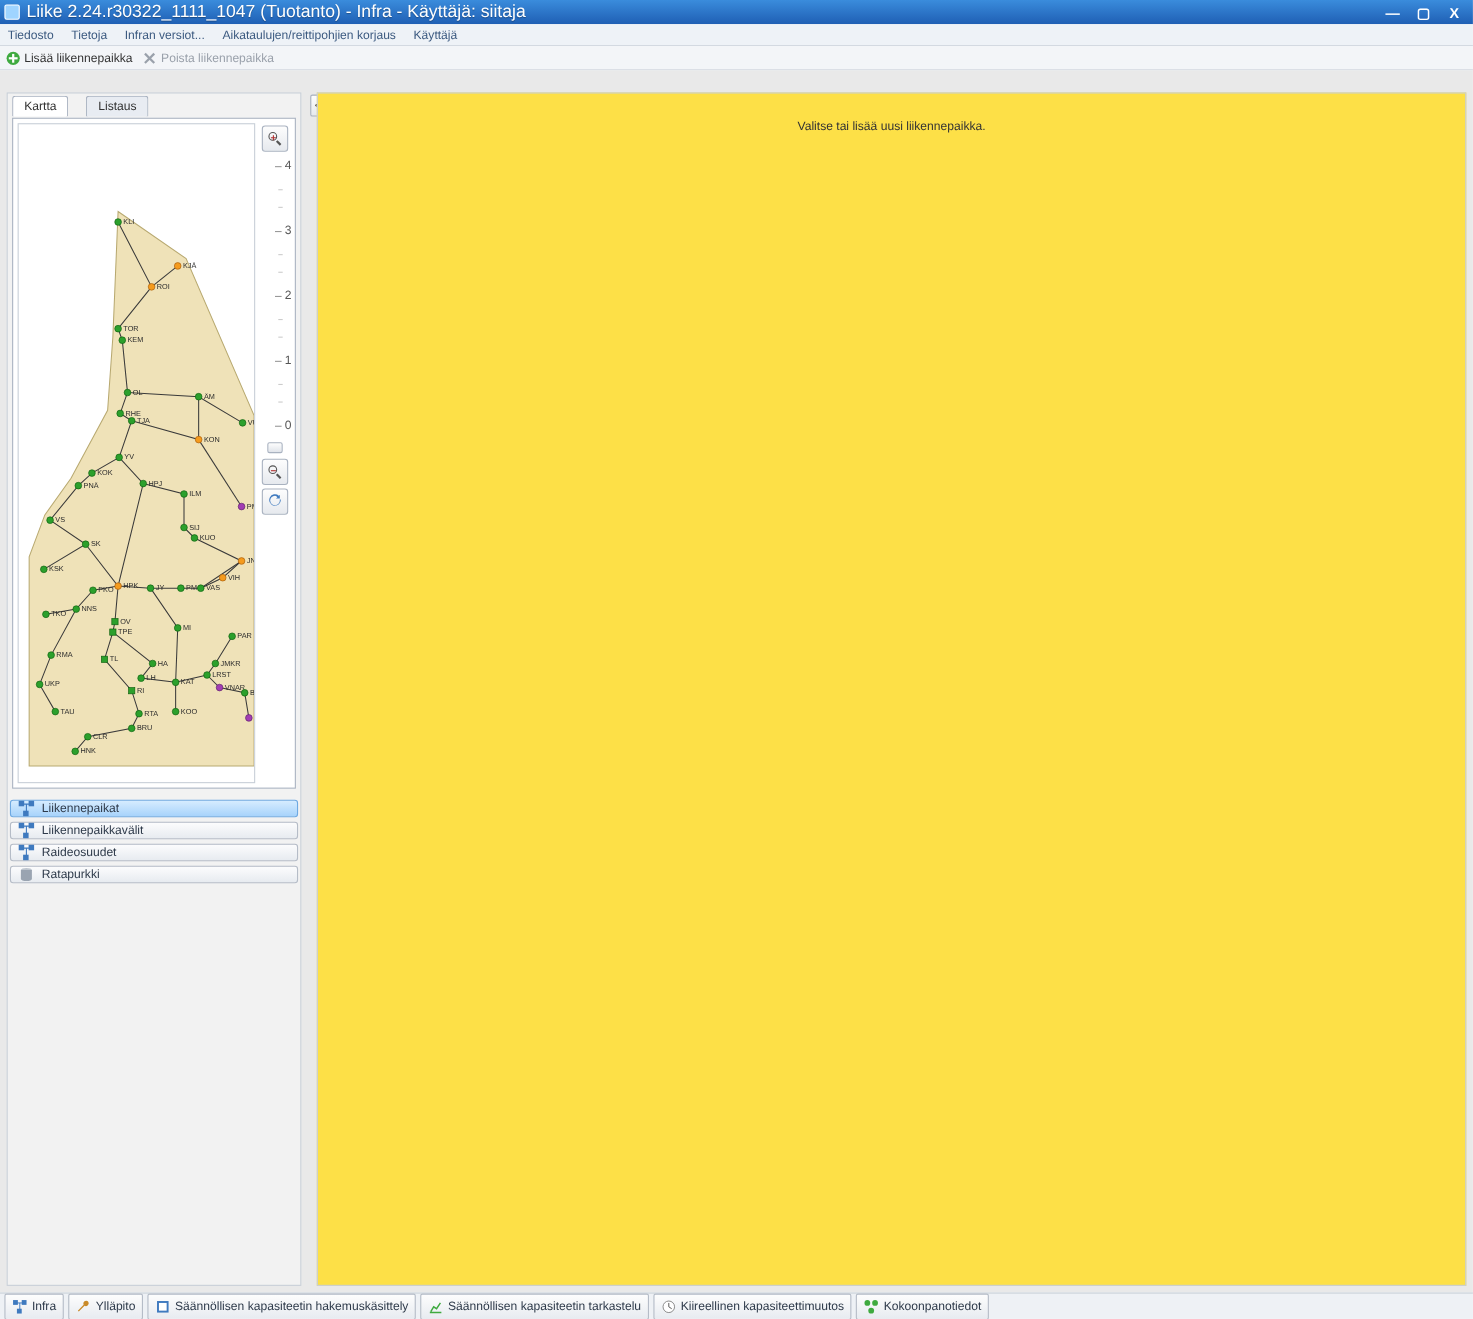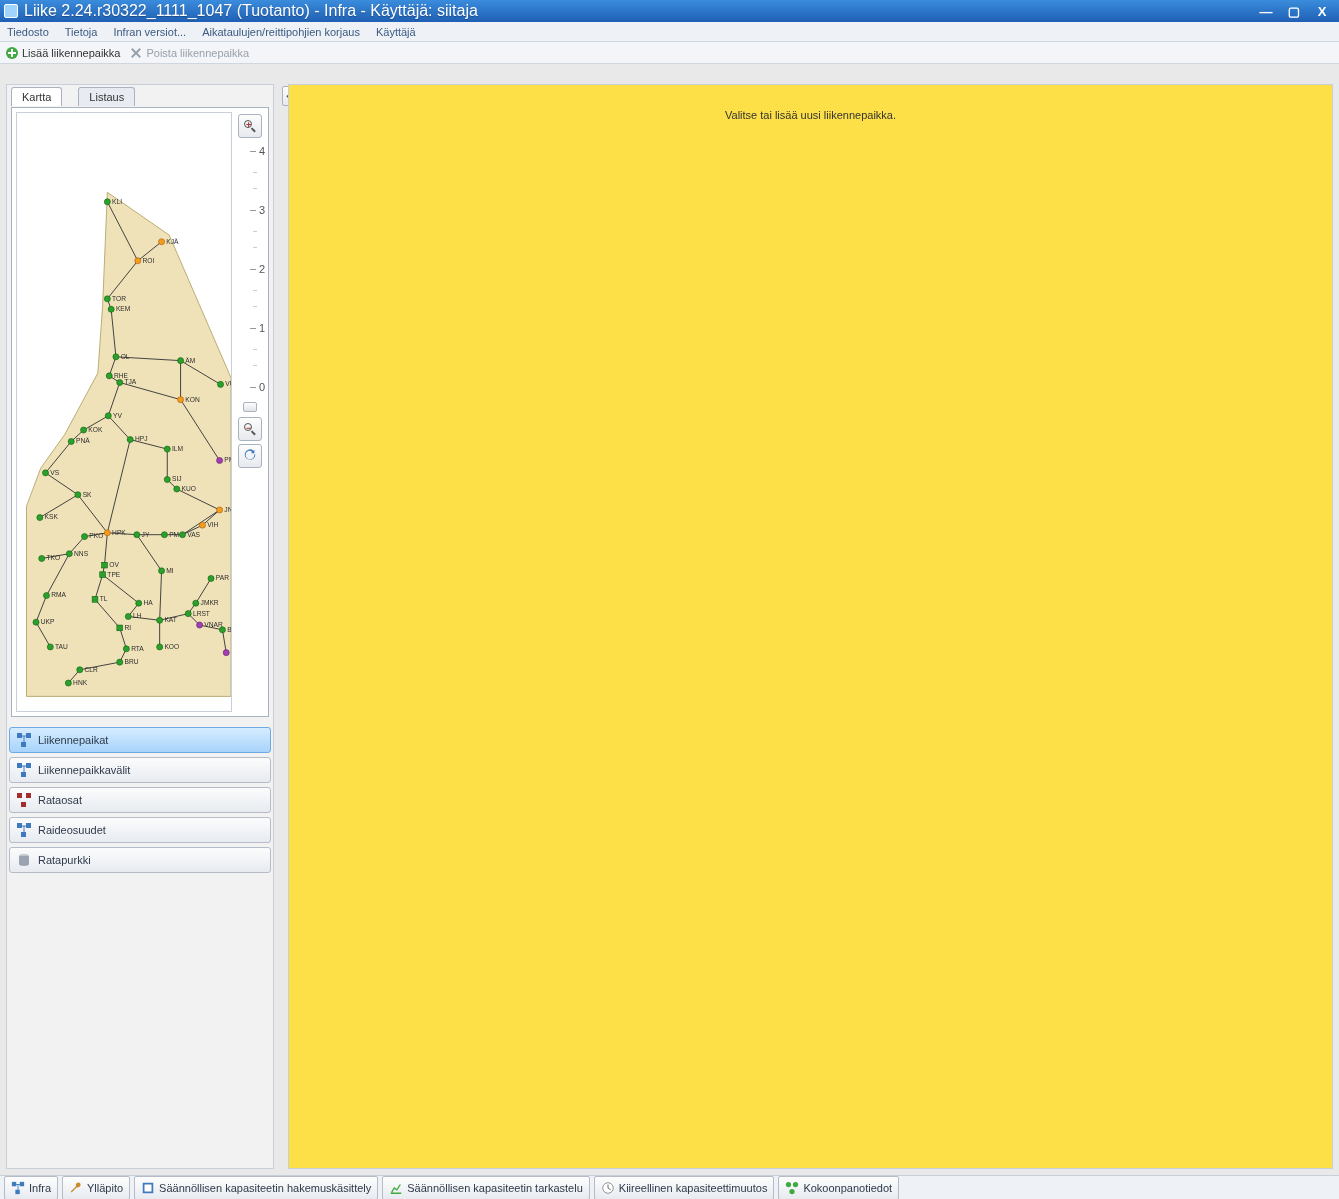--- a/index.html
+++ b/index.html
@@ -39,21 +39,21 @@
 
 .zoom-column { position:absolute; right:4px; top:6px; width:28px; display:flex; flex-direction:column; align-items:center; gap:3px; }
 .zbtn { width:24px; height:24px; background: linear-gradient(#fdfdfd,#e6e9ee); border:1px solid #a9b2c0; border-radius:3px; display:flex; align-items:center; justify-content:center; cursor:default; }
 .tick-track { width:18px; display:flex; flex-direction:column; gap:15px; margin:4px 0; align-items:center; position:relative; }
 .tick-row { display:flex; align-items:center; gap:3px; font-size:10px; color:#555; width: 30px; justify-content:flex-end; }
 .tick-row .mark { width:6px; height:1px; background:#999; }
 .subtick { width:4px; height:1px; background:#ccc; align-self:flex-end; margin-right:2px; }
 .slider-knob { width:14px; height:10px; background:linear-gradient(#fdfdfd,#e0e4ea); border:1px solid #a9b2c0; border-radius:2px; margin:2px 0; }
 
 .accordion { margin: 0 2px; display:flex; flex-direction:column; gap:4px; margin-top: 6px; }
-.acc-item { height: 26px; display:flex; align-items:center; gap:6px; padding:0 6px; background: linear-gradient(#fcfcfd,#e7ebf0); border:1px solid #b5bcc7; border-radius:3px; color:#2e3a4a; cursor:default; }
+.acc-item { height: 16px; display:flex; align-items:center; gap:6px; padding:0 6px; background: linear-gradient(#fcfcfd,#e7ebf0); border:1px solid #b5bcc7; border-radius:3px; color:#2e3a4a; cursor:default; }
 .acc-item.active { background: linear-gradient(#d6ecff,#a7d3fb); border-color:#6ea9e2; }
 .acc-icon { width:16px; height:16px; display:flex; align-items:center; justify-content:center; }
 .acc-icon svg { width:16px; height:16px; }
 
 .divider-handle { position:absolute; left: 282px; top: 22px; width: 20px; height: 20px; background: linear-gradient(#fdfdfd,#e6e9ee); border:1px solid #a9b2c0; border-radius:2px; display:flex; align-items:center; justify-content:center; font-size:10px; color:#333; cursor:default; }
 
 .right-pane { position:absolute; left: 288px; top: 20px; right: 6px; bottom: 6px; background: #fde047; border:1px solid #c8cfd8; }
 .right-pane .placeholder { width:100%; text-align:center; margin-top: 24px; color:#333; }
 
 .footbar { position:absolute; left:0; right:0; bottom:0; height:24px; background:#eef1f5; border-top:1px solid #c8cfd8; display:flex; align-items:center; padding:0 4px; gap:4px; }
@@ -424,30 +424,20 @@
               <rect x="10" y="1" width="5" height="5" fill="#3f7abf"></rect>
               <rect x="5" y="10" width="5" height="5" fill="#3f7abf"></rect>
               <path d="M4 4 L12 4 M8 4 L8 12" stroke="#3f7abf" stroke-width="1"></path>
             </svg>
           </span>
           <span>Liikennepaikkavälit</span>
         </div>
         <div class="acc-item">
           <span class="acc-icon">
             <svg viewBox="0 0 16 16">
-              <rect x="1" y="1" width="5" height="5" fill="#a32e2e"></rect>
-              <rect x="10" y="1" width="5" height="5" fill="#a32e2e"></rect>
-              <rect x="5" y="10" width="5" height="5" fill="#a32e2e"></rect>
-            </svg>
-          </span>
-          <span>Rataosat</span>
-        </div>
-        <div class="acc-item">
-          <span class="acc-icon">
-            <svg viewBox="0 0 16 16">
               <rect x="1" y="1" width="5" height="5" fill="#3f7abf"></rect>
               <rect x="10" y="1" width="5" height="5" fill="#3f7abf"></rect>
               <rect x="5" y="10" width="5" height="5" fill="#3f7abf"></rect>
               <path d="M4 4 L12 4 M8 4 L8 12" stroke="#3f7abf" stroke-width="1"></path>
             </svg>
           </span>
           <span>Raideosuudet</span>
         </div>
         <div class="acc-item">
           <span class="acc-icon">

